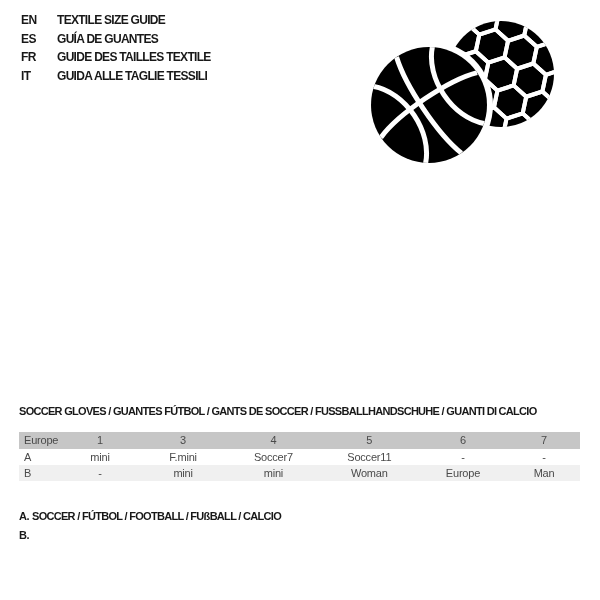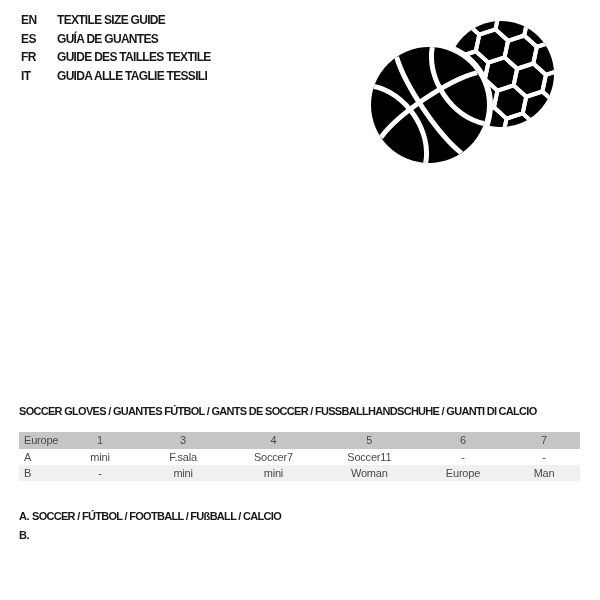--- a/index.html
+++ b/index.html
@@ -153,21 +153,21 @@
       <th>1</th>
       <th>3</th>
       <th>4</th>
       <th>5</th>
       <th>6</th>
       <th>7</th>
     </tr>
     <tr class="row-a">
       <th class="lbl">A</th>
       <td>mini</td>
-      <td>F.sala</td>
+      <td>F.mini</td>
       <td>Soccer7</td>
       <td>Soccer11</td>
       <td>-</td>
       <td>-</td>
     </tr>
     <tr class="row-b">
       <th class="lbl">B</th>
       <td>-</td>
       <td>mini</td>
       <td>mini</td>

